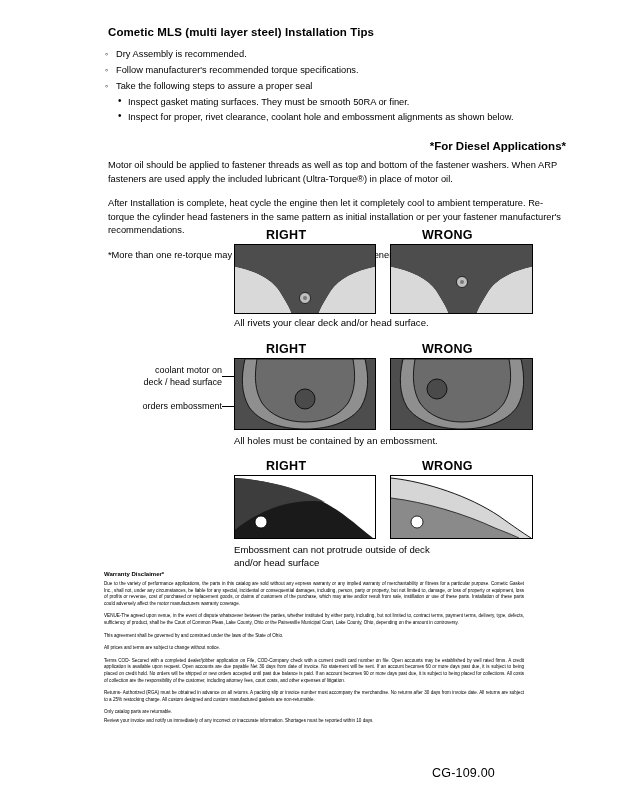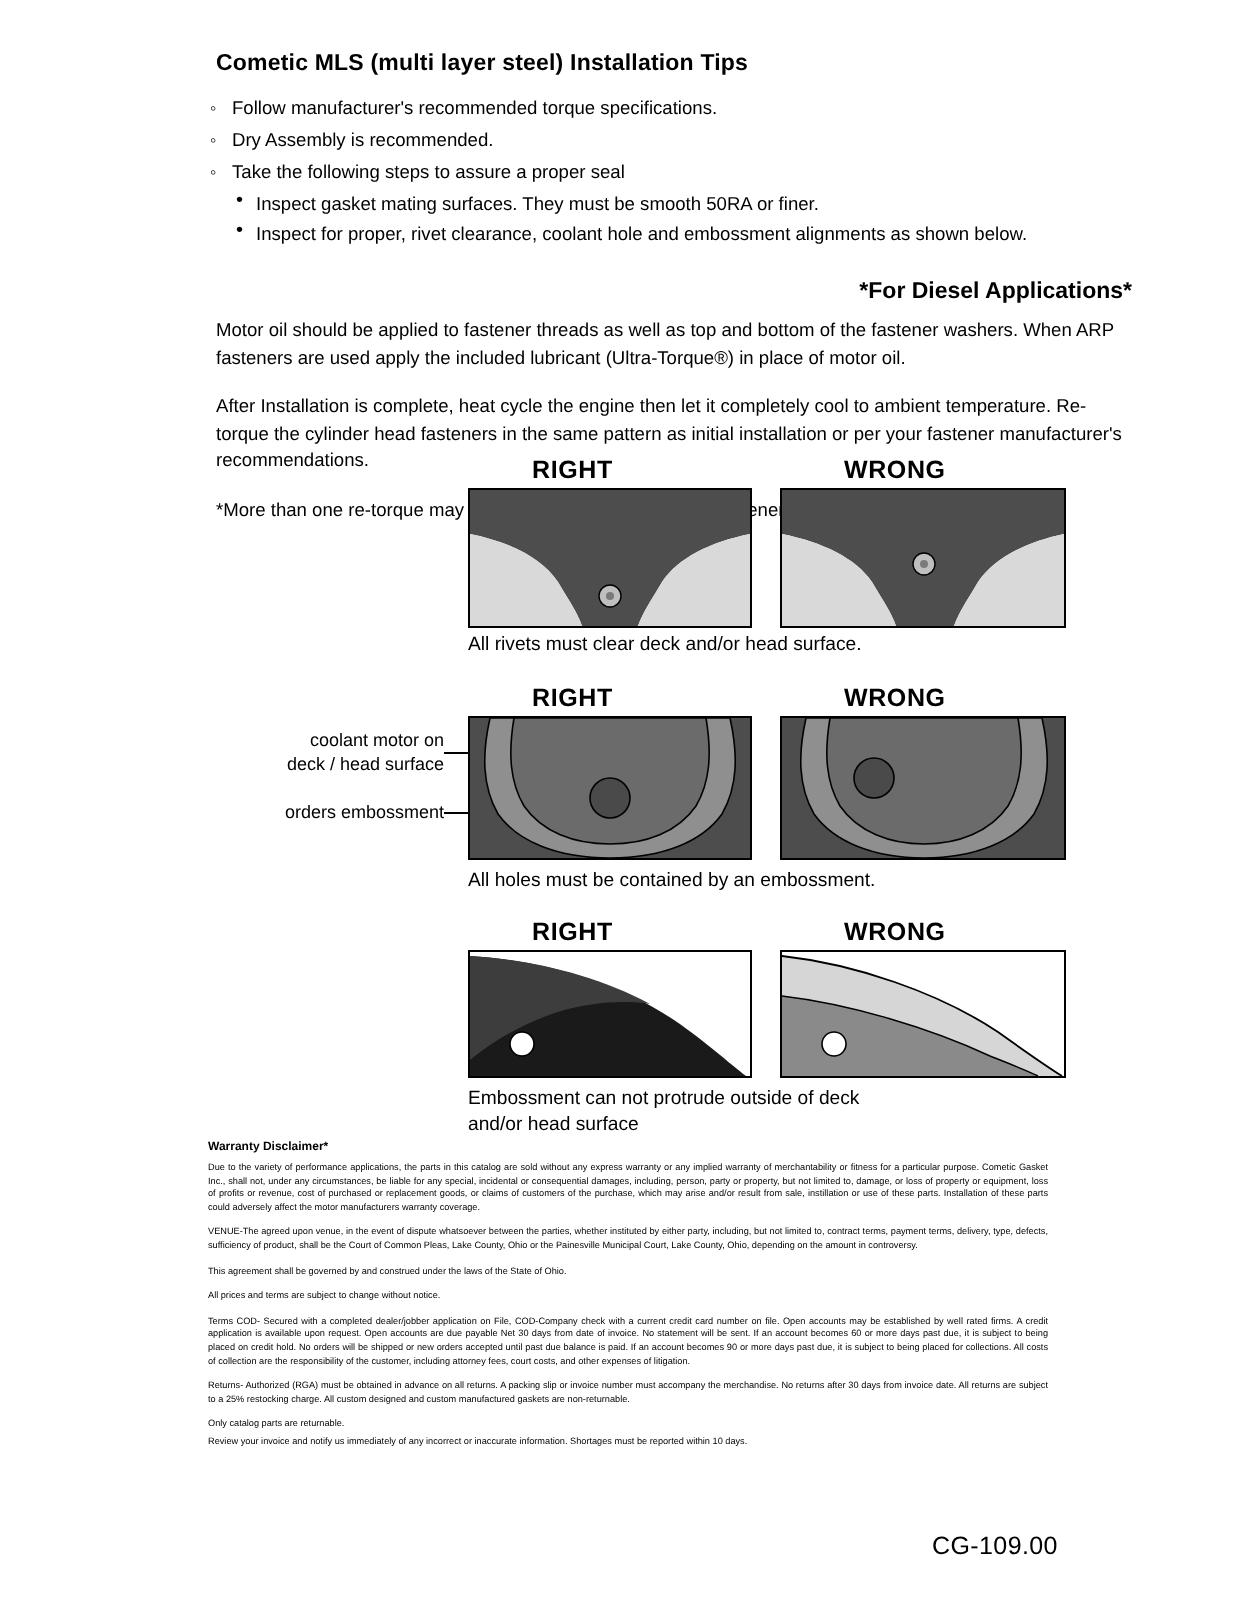--- a/index.html
+++ b/index.html
@@ -158,34 +158,33 @@
     line-height: 6.6px;
     margin: 0 0 6px 0;
     text-align: justify;
   }
   .docnum {
     position: absolute;
     left: 432px;
     top: 766px;
     font-size: 12.5px;
     letter-spacing: 0.2px;
-    margin-left: 34px;
   }
 </style>
 </head>
 <body>
 
 <div class="page">
 
   <div class="content">
     <h1 class="title">Cometic MLS (multi layer steel) Installation Tips</h1>
 
     <ul class="bullets">
+      <li>Dry Assembly is recommended.</li>
       <li>Follow manufacturer's recommended torque specifications.</li>
-      <li>Dry Assembly is recommended.</li>
       <li>
         <span>Take the following steps to assure a proper seal</span>
         <ul class="subbullets">
           <li>Inspect gasket mating surfaces.  They must be smooth 50RA or finer.</li>
           <li>Inspect for proper, rivet clearance, coolant hole and embossment alignments as shown below.</li>
         </ul>
       </li>
     </ul>
 
     <h2 class="subtitle">*For Diesel Applications*</h2>
@@ -216,21 +215,21 @@
           <svg width="141" height="68" viewBox="0 0 141 68">
             <rect x="0" y="0" width="141" height="68" fill="#ffffff"></rect>
             <path d="M0,0 L141,0 L141,22 C122,26 106,34 98,46 C92,56 88,62 86,68 L57,68 C55,62 51,56 45,46 C37,34 20,26 0,22 Z" fill="#4d4d4d"></path>
             <path d="M0,22 C20,26 37,34 45,46 C51,56 55,62 57,68 L0,68 Z" fill="#d9d9d9"></path>
             <path d="M141,22 C122,26 106,34 98,46 C92,56 88,62 86,68 L141,68 Z" fill="#d9d9d9"></path>
             <circle cx="71" cy="37" r="5.5" fill="#bfbfbf" stroke="#000" stroke-width="0.7"></circle>
             <circle cx="71" cy="37" r="2" fill="#7a7a7a"></circle>
           </svg>
         </div>
       </div>
-      <div class="caption" style="margin-left:130px;">All rivets must clear deck and/or head surface.</div>
+      <div class="caption" style="margin-left:130px;">All rivets your clear deck and/or head surface.</div>
     </div>
 
     <div class="fig-row" style="margin-top:12px;">
       <div class="fig-labels">
         <span class="fig-label" style="left:162px;">RIGHT</span>
         <span class="fig-label" style="left:318px;">WRONG</span>
       </div>
 
       <div class="annot" style="left:0px; top:22px; width:118px;">
         <div>coolant motor on</div>

